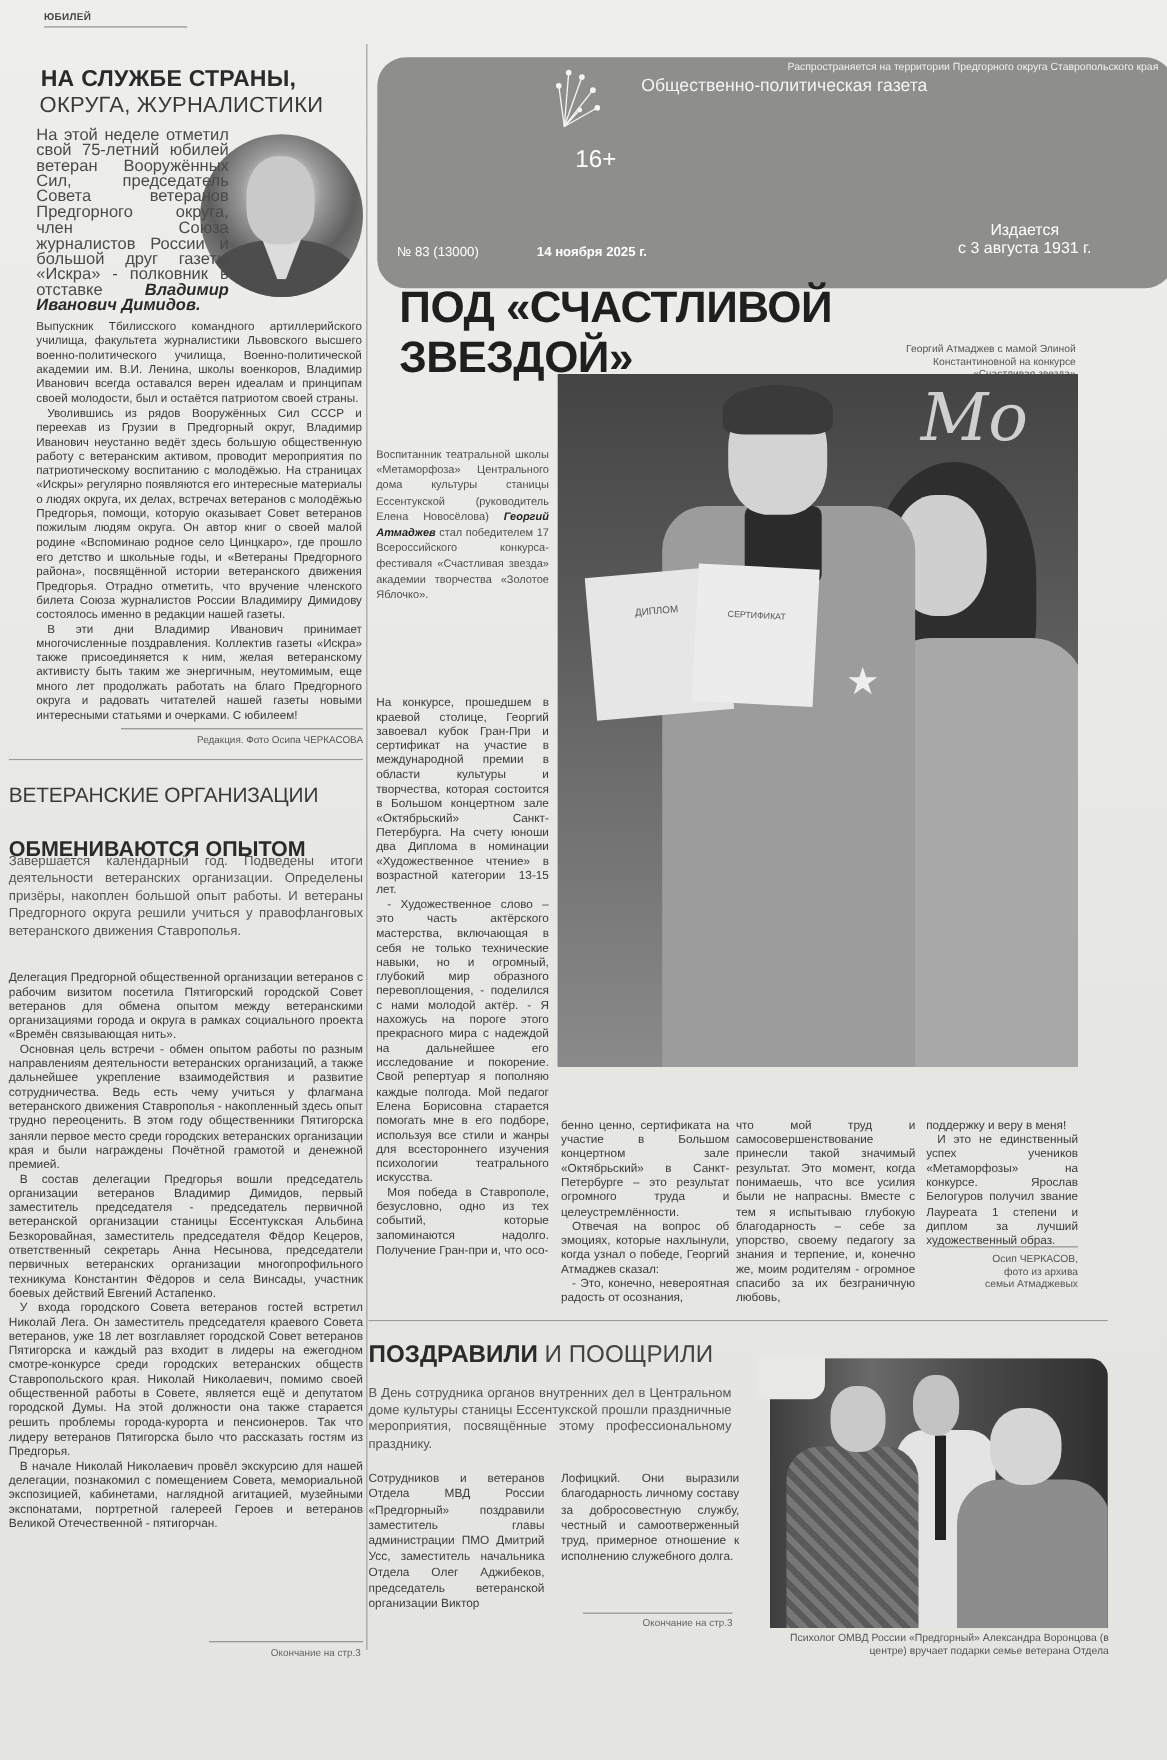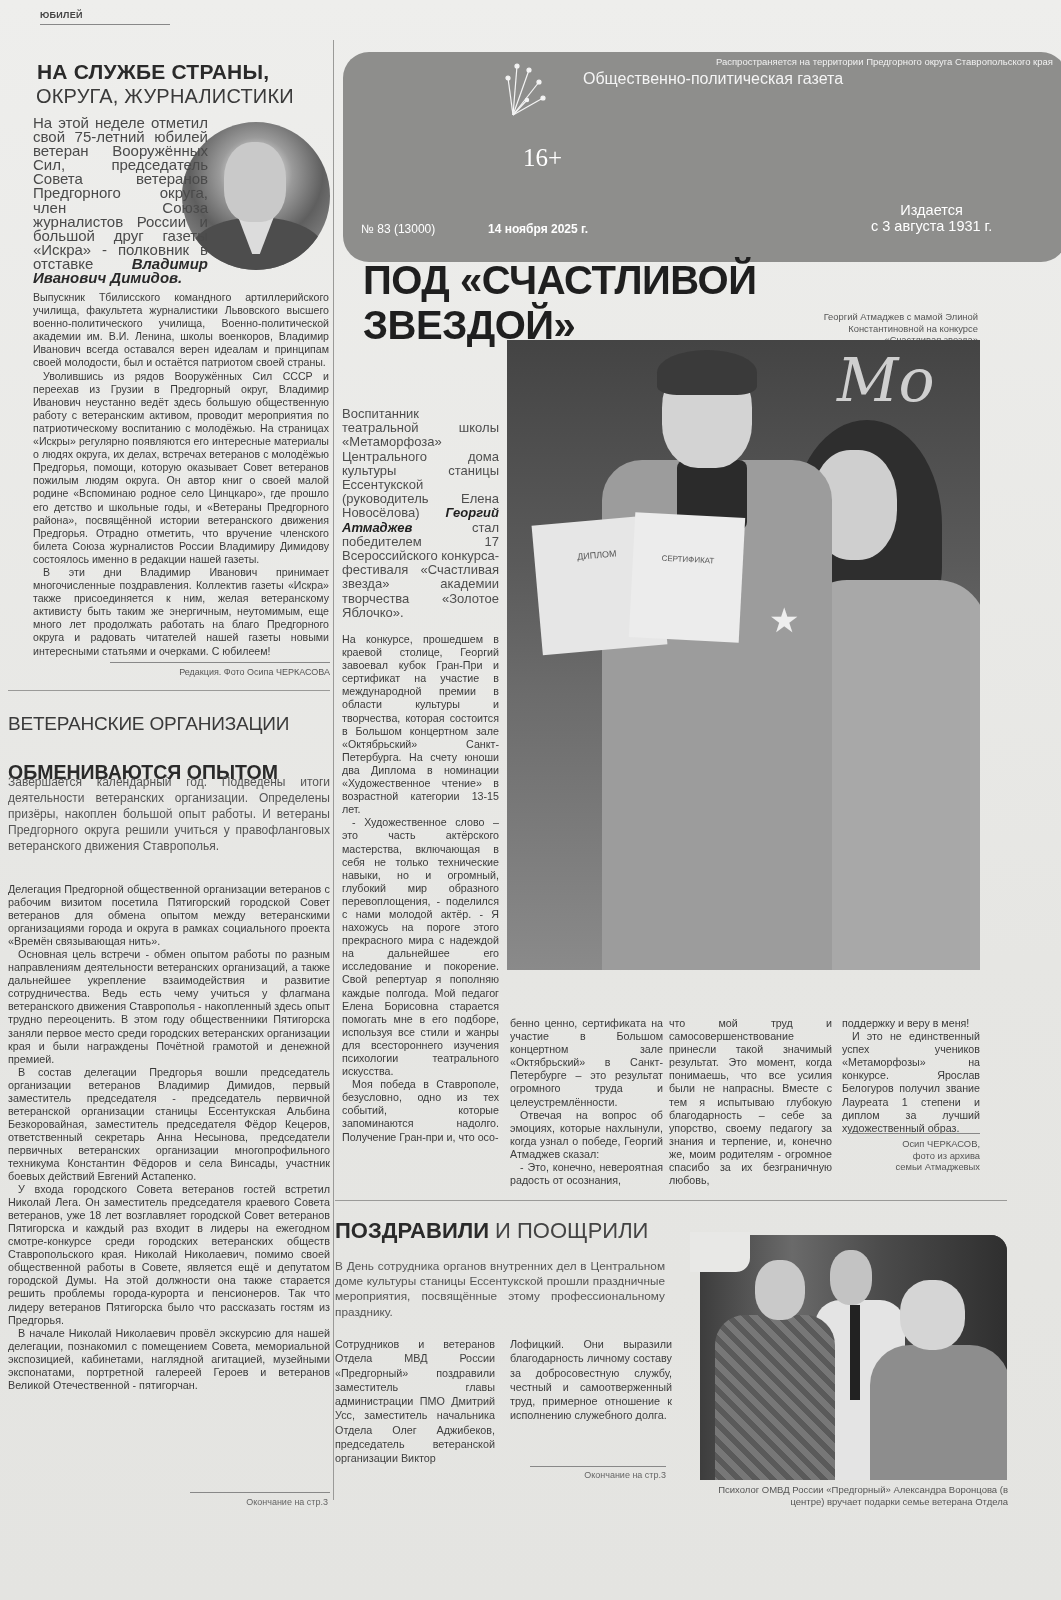--- a/index.html
+++ b/index.html
@@ -40,21 +40,21 @@
   .vet-lead { left: 8px; top: 774px; width: 322px; font-size: 12px; line-height: 16px; color: #555; text-align: justify; }
   .vet-body { left: 8px; top: 883px; width: 322px; }
   .vet-body p.body { font-size: 10.8px; line-height: 13.05px; }
   .end1 { left: 200px; top: 1497px; width: 128px; font-size: 9px; color: #666; text-align: right; }
 
   
   .mast { left: 343px; top: 42px; width: 724px; height: 210px; border-radius: 26px 26px 26px 26px; background: #8e8e8c; overflow: hidden; margin-top: 10px; }
   .mast-dist { position:absolute; right: 14px; top: 4px; font-size: 9.5px; color: #f1f1f1; }
   .mast-sub { position:absolute; left: 240px; top: 18px; font-size: 16px; color: #f4f4f4; }
   .mast-logo { position:absolute; left: 24px; top: 8px; font-size: 170px; line-height: 170px; font-weight: bold; color: #fafafa; letter-spacing: -6px; font-family: "DejaVu Sans", sans-serif; }
-  .mast-age { position:absolute; left: 180px; top: 92px; font-size: 25px; color: #fff; font-family: Liberation Serif, serif; }
+  .mast-age { position:absolute; left: 180px; top: 80px; font-size: 22px; color: #fff; }
   .mast-num { position:absolute; left: 18px; top: 200px; font-size: 12px; color: #fff; transform: translateY(-30px); }
   .mast-date { position:absolute; left: 145px; top: 170px; font-size: 12px; font-weight: bold; color: #fff; }
   .mast-since { position:absolute; left: 528px; top: 150px; font-size: 14.5px; line-height: 16px; color: #fff; text-align: center; }
   .spark { position:absolute; left: 160px; top: 8px; width: 45px; height: 60px; }
 
   
   .main-h { left: 343px; top: 258px; font-size: 40px; line-height: 45px; font-weight: bold; color: #1f1f1f; letter-spacing: -.5px; margin-left: 20px; }
   .photo-cap { left: 820px; top: 311px; width: 158px; font-size: 9.4px; line-height: 11.5px; color: #555; text-align: right; }
   .main-photo { left: 507px; top: 340px; width: 473px; height: 630px; background: #6f6f6f; overflow: hidden; }
   .mp-bg { position:absolute; inset:0; background: linear-gradient(180deg,#444 0%,#5a5a5a 35%,#6b6b6b 55%,#8a8a8a 100%); }
@@ -63,21 +63,21 @@
   .mp-boy-body { position:absolute; left:95px; top:120px; width:230px; height:520px; border-radius: 40px 40px 0 0; background:#9c9c9c; }
   .mp-boy-neck { position:absolute; left:170px; top:120px; width:70px; height:70px; background:#2b2b2b; border-radius: 8px; }
   .mp-woman-hair { position:absolute; left:285px; top:80px; width:150px; height:210px; border-radius:50% 50% 30% 30%; background:#2e2e2e; }
   .mp-woman-face { position:absolute; left:305px; top:110px; width:85px; height:110px; border-radius:45%; background:#cfcfcf; }
   .mp-woman-body { position:absolute; left:290px; top:240px; width:190px; height:400px; border-radius: 50px 50px 0 0; background:#a8a8a8; }
   .mp-cert1 { position:absolute; left:30px; top:180px; width:125px; height:130px; background:#e6e6e6; transform: rotate(-5deg); }
   .mp-cert2 { position:absolute; left:125px; top:175px; width:110px; height:125px; background:#ececec; transform: rotate(3deg); }
   .mp-star { position:absolute; left:262px; top:260px; font-size: 34px; color:#eee; }
   .mp-script { position:absolute; left:330px; top:5px; font-size: 60px; font-family: "DejaVu Serif", serif; font-style: italic; color:#cfcfcf; }
 
-  .m-lead { left: 342px; top: 407px; width: 157px; font-size: 13px; line-height: 14.2px; color: #4e4e4e; text-align: justify; }
+  .m-lead { left: 342px; top: 407px; width: 157px; font-size: 10px; line-height: 14.2px; color: #4e4e4e; text-align: justify; }
   .m-lead b { font-style: italic; color: #1f1f1f; }
   .m-col1 { left: 342px; top: 633px; width: 157px; }
   .m-col2 { left: 510px; top: 1017px; width: 153px; }
   .m-col3 { left: 669px; top: 1017px; width: 163px; }
   .m-col4 { left: 842px; top: 1017px; width: 138px; }
   .m-col1 p.body, .m-col2 p.body, .m-col3 p.body, .m-col4 p.body { font-size: 10.7px; line-height: 13.1px; }
   .credit2 { left: 860px; top: 1138px; width: 120px; font-size: 9.4px; line-height: 11.5px; color: #555; text-align: right; }
 
   
   .b-h { left: 335px; top: 1218px; font-size: 22px; color:#2a2a2a; }

